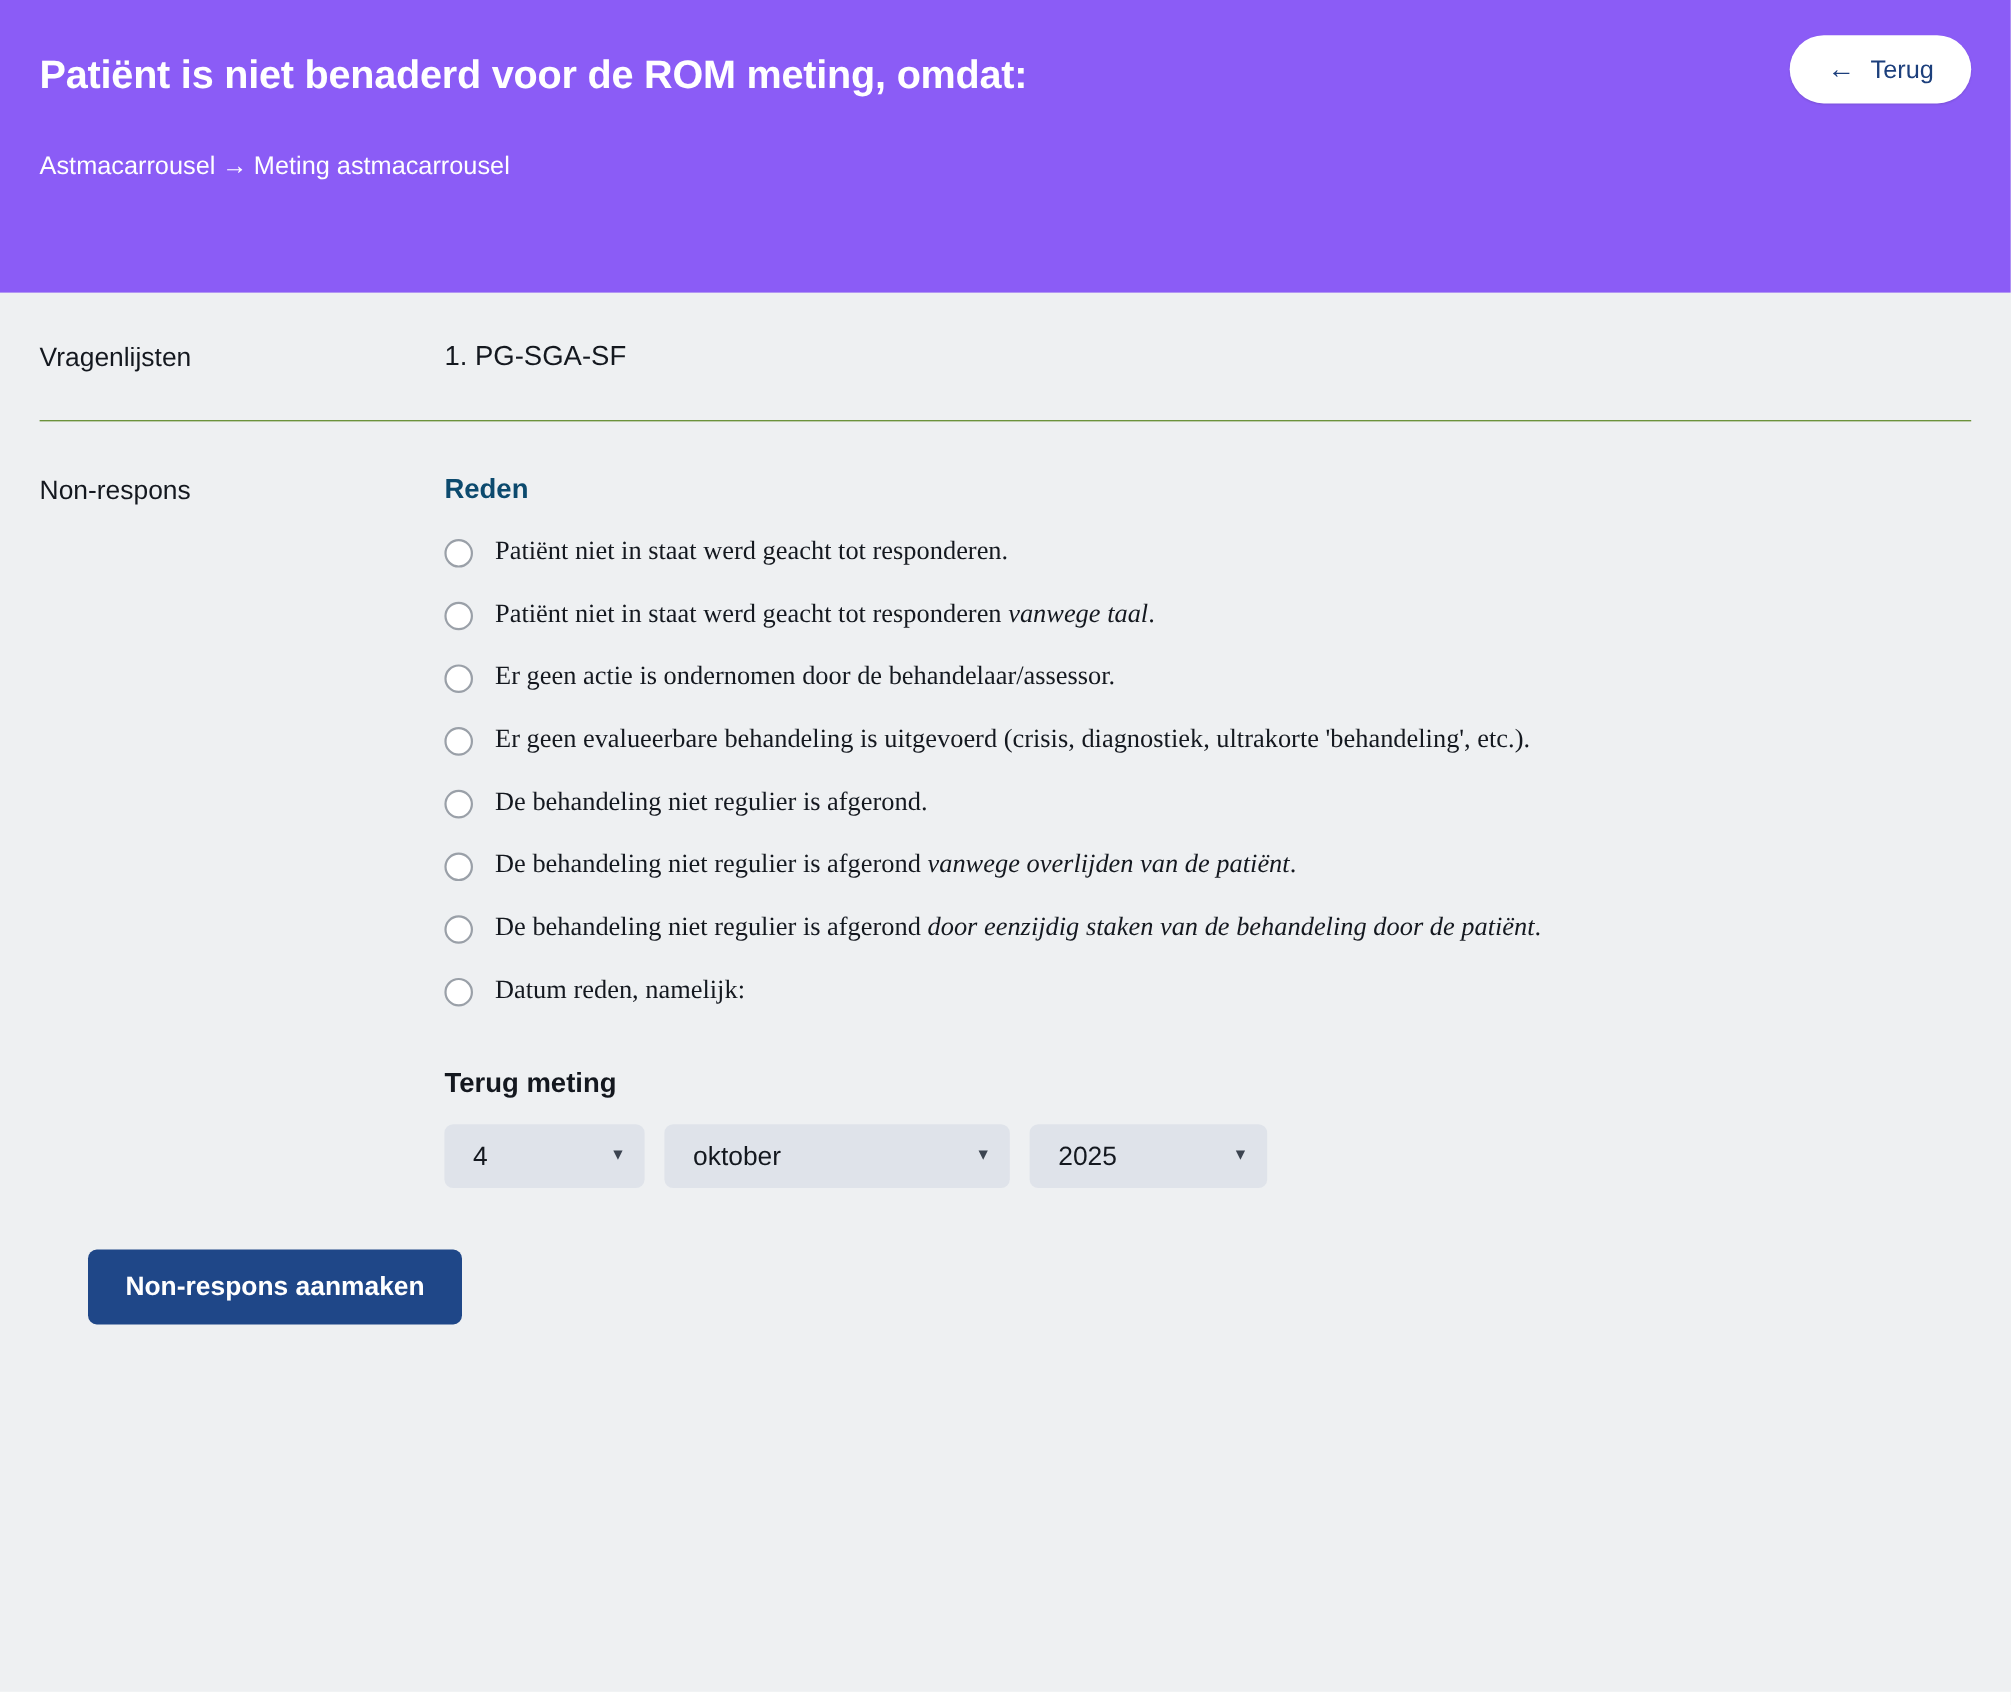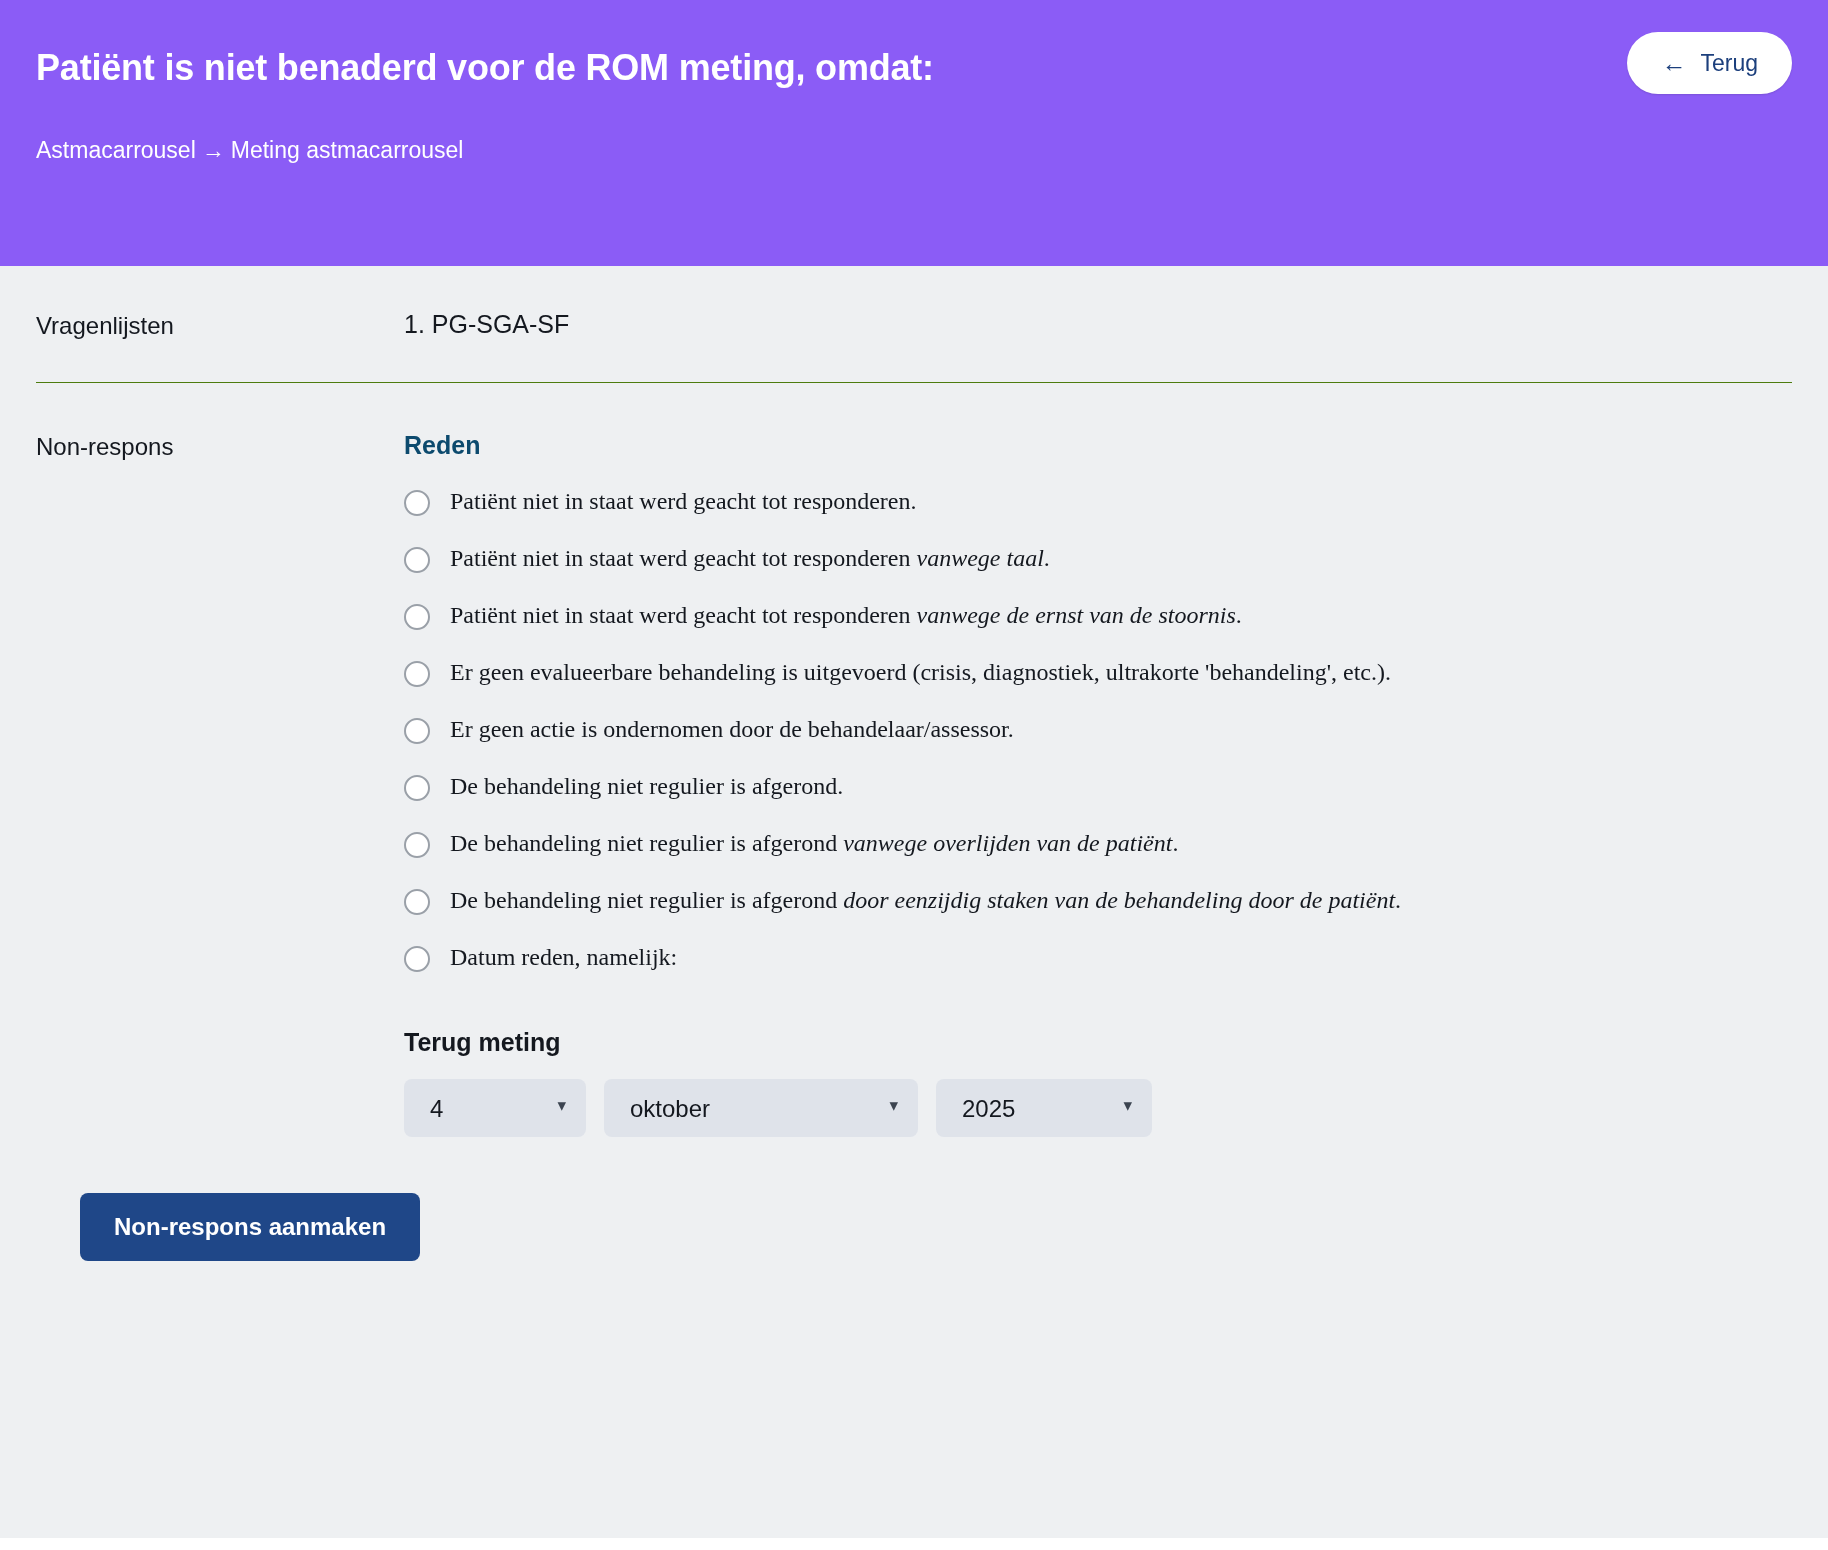--- a/index.html
+++ b/index.html
@@ -218,29 +218,25 @@
         <li class="radio-item">
           <span class="radio-circle"></span>
           <span class="radio-label">Patiënt niet in staat werd geacht tot responderen.</span>
         </li>
         <li class="radio-item">
           <span class="radio-circle"></span>
           <span class="radio-label"><span>Patiënt niet in staat werd geacht tot responderen </span><em>vanwege taal</em><span>.</span></span>
         </li>
         <li class="radio-item">
           <span class="radio-circle"></span>
-          <span class="radio-label"><span>Patiënt niet in staat werd geacht tot responderen </span><em>vanwege de ernst van de stoornis</em><span>.</span></span>
+          <span class="radio-label">Er geen actie is ondernomen door de behandelaar/assessor.</span>
         </li>
         <li class="radio-item">
           <span class="radio-circle"></span>
           <span class="radio-label">Er geen evalueerbare behandeling is uitgevoerd (crisis, diagnostiek, ultrakorte 'behandeling', etc.).</span>
-        </li>
-        <li class="radio-item">
-          <span class="radio-circle"></span>
-          <span class="radio-label">Er geen actie is ondernomen door de behandelaar/assessor.</span>
         </li>
         <li class="radio-item">
           <span class="radio-circle"></span>
           <span class="radio-label">De behandeling niet regulier is afgerond.</span>
         </li>
         <li class="radio-item">
           <span class="radio-circle"></span>
           <span class="radio-label"><span>De behandeling niet regulier is afgerond </span><em>vanwege overlijden van de patiënt</em><span>.</span></span>
         </li>
         <li class="radio-item">

